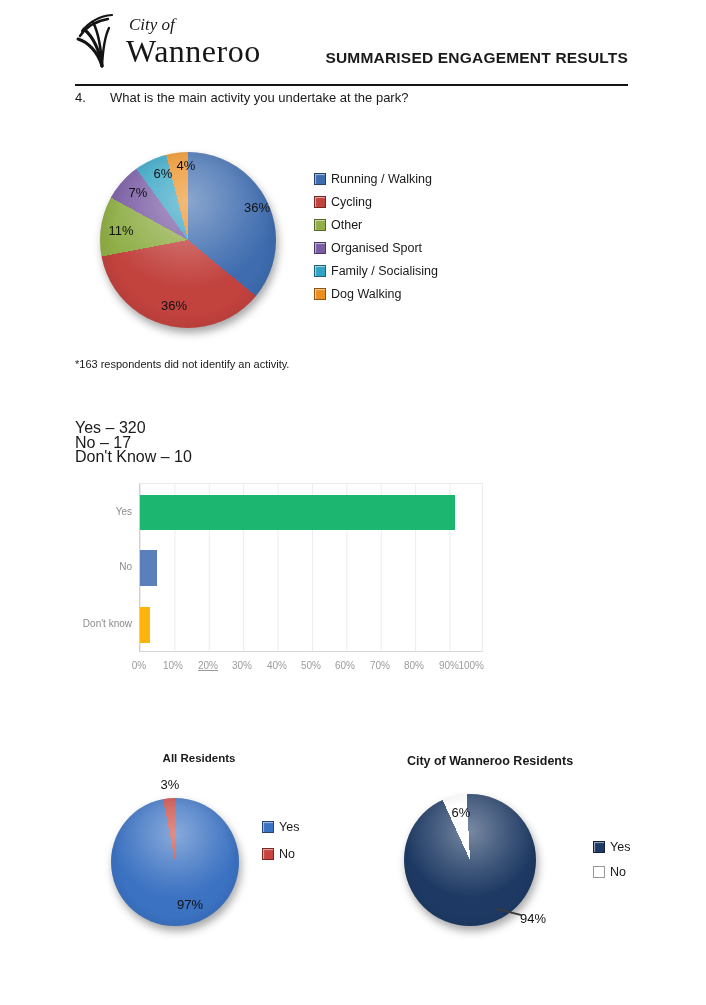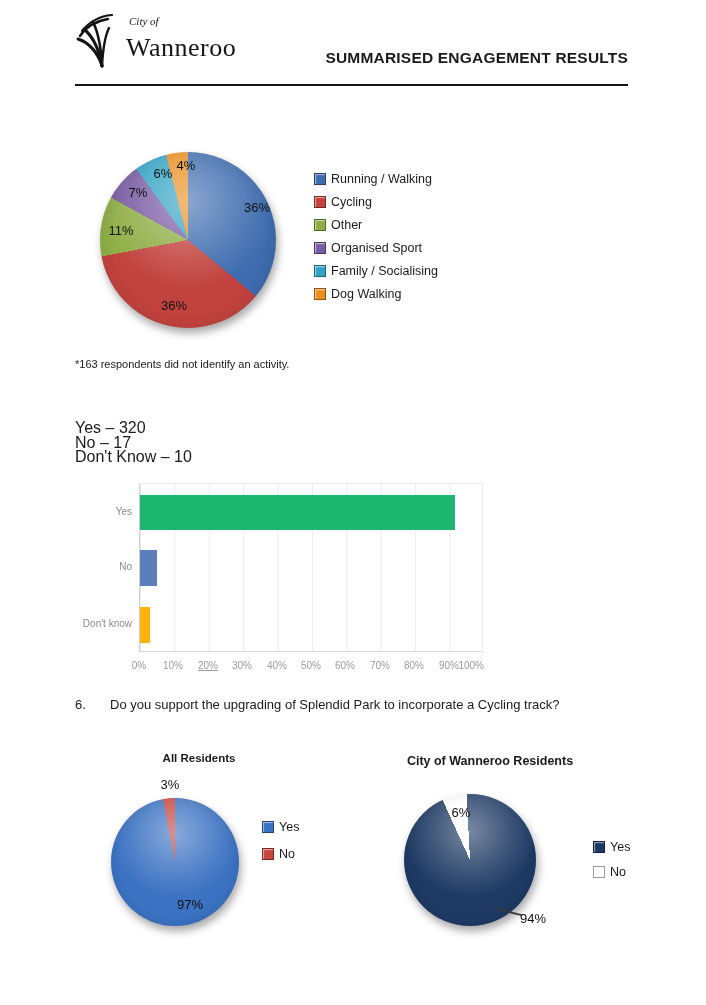--- a/index.html
+++ b/index.html
@@ -2,23 +2,23 @@
 <html><head>
 <meta charset="utf-8">
 <style>
   html,body{margin:0;padding:0;background:#fff;}
   .page{position:relative;width:706px;height:1005px;background:#ffffff;
         font-family:"Liberation Sans",sans-serif;color:#1a1a1a;overflow:hidden;}
 
   
   .logo-icon{position:absolute;left:72px;top:12px;}
   .logo-cityof{position:absolute;left:129px;top:15px;font-family:"Liberation Serif",serif;
-               font-style:italic;font-size:11px;color:#161616;}
+               font-style:italic;font-size:17px;color:#161616;}
   .logo-wanneroo{position:absolute;left:126px;top:33px;font-family:"Liberation Serif",serif;
-                 font-size:26px;letter-spacing:.5px;color:#161616;}
+                 font-size:32px;letter-spacing:.5px;color:#161616;}
   .doc-title{position:absolute;right:78px;top:49px;font-size:15.5px;font-weight:bold;letter-spacing:.2px;}
   .header-rule{position:absolute;left:75px;top:84px;width:553px;height:2px;background:#141414;}
 
   
   .qline{position:absolute;left:75px;font-size:13px;white-space:nowrap;}
   .qline .qnum{display:inline-block;width:35px;}
   .note{position:absolute;left:75px;top:358px;font-size:11px;}
   .answers{position:absolute;left:75px;top:421px;font-size:16px;line-height:14.5px;}
 
   
@@ -74,20 +74,23 @@
       <path d="M30 54 C31 36 33 24 37 16" stroke-width="2.4"></path>
       <path d="M8 24 C14 15 24 9 36 7" stroke-width="2.4"></path>
       <path d="M10 19 C18 9 28 4 40 3" stroke-width="2.2"></path>
     </g>
   </svg>
   <div class="logo-cityof">City of</div>
   <div class="logo-wanneroo">Wanneroo</div>
   <div class="doc-title">SUMMARISED ENGAGEMENT RESULTS</div>
   <div class="header-rule"></div>
 
+  <div class="qline" style="top:90px;">
+    <span class="qnum">4.</span><span>What is the main activity you undertake at the park?</span>
+  </div>
 
   <div class="pie" id="pie-q4" style="background: conic-gradient(rgb(62, 108, 175) 0deg, rgb(62, 108, 175) 129.6deg, rgb(194, 66, 62) 129.6deg, rgb(194, 66, 62) 259.2deg, rgb(143, 174, 70) 259.2deg, rgb(143, 174, 70) 298.8deg, rgb(122, 92, 164) 298.8deg, rgb(122, 92, 164) 324deg, rgb(50, 163, 196) 324deg, rgb(50, 163, 196) 345.6deg, rgb(236, 142, 30) 345.6deg, rgb(236, 142, 30) 360deg);">
     <span class="pie-label" style="left:157px;top:55px;">36%</span>
     <span class="pie-label" style="left:74px;top:153px;">36%</span>
     <span class="pie-label" style="left:21px;top:78px;">11%</span>
     <span class="pie-label" style="left:38px;top:40px;">7%</span>
     <span class="pie-label" style="left:63px;top:21px;">6%</span>
     <span class="pie-label" style="left:86px;top:13px;">4%</span>
   </div>
 
@@ -139,23 +142,20 @@
   <span class="tick-label" style="left:208px;text-decoration:underline;">20%</span>
   <span class="tick-label" style="left:242px;">30%</span>
   <span class="tick-label" style="left:277px;">40%</span>
   <span class="tick-label" style="left:311px;">50%</span>
   <span class="tick-label" style="left:345px;">60%</span>
   <span class="tick-label" style="left:380px;">70%</span>
   <span class="tick-label" style="left:414px;">80%</span>
   <span class="tick-label" style="left:449px;">90%</span>
   <span class="tick-label last" style="left:484px;">100%</span>
 
-  <div class="qline" style="top:697px;">
-    <span class="qnum">6.</span><span>Do you support the upgrading of Splendid Park to incorporate a Cycling track?</span>
-  </div>
 
   <div class="pie-title" id="title-all">All Residents</div>
   <div class="pie" id="pie-all" style="background: conic-gradient(rgb(59, 114, 194) 0deg, rgb(59, 114, 194) 349.2deg, rgb(200, 69, 63) 349.2deg, rgb(200, 69, 63) 360deg);"></div>
   <span class="pie-label" style="left:170px;top:784px;">3%</span>
   <span class="pie-label" style="left:190px;top:904px;text-align:right;">97%</span>
   <div class="legend" id="legend-all">
     <div class="legend-item">
       <span class="mkr" style="background: rgb(59, 114, 194);"></span>
       <span>Yes</span>
       </div>

